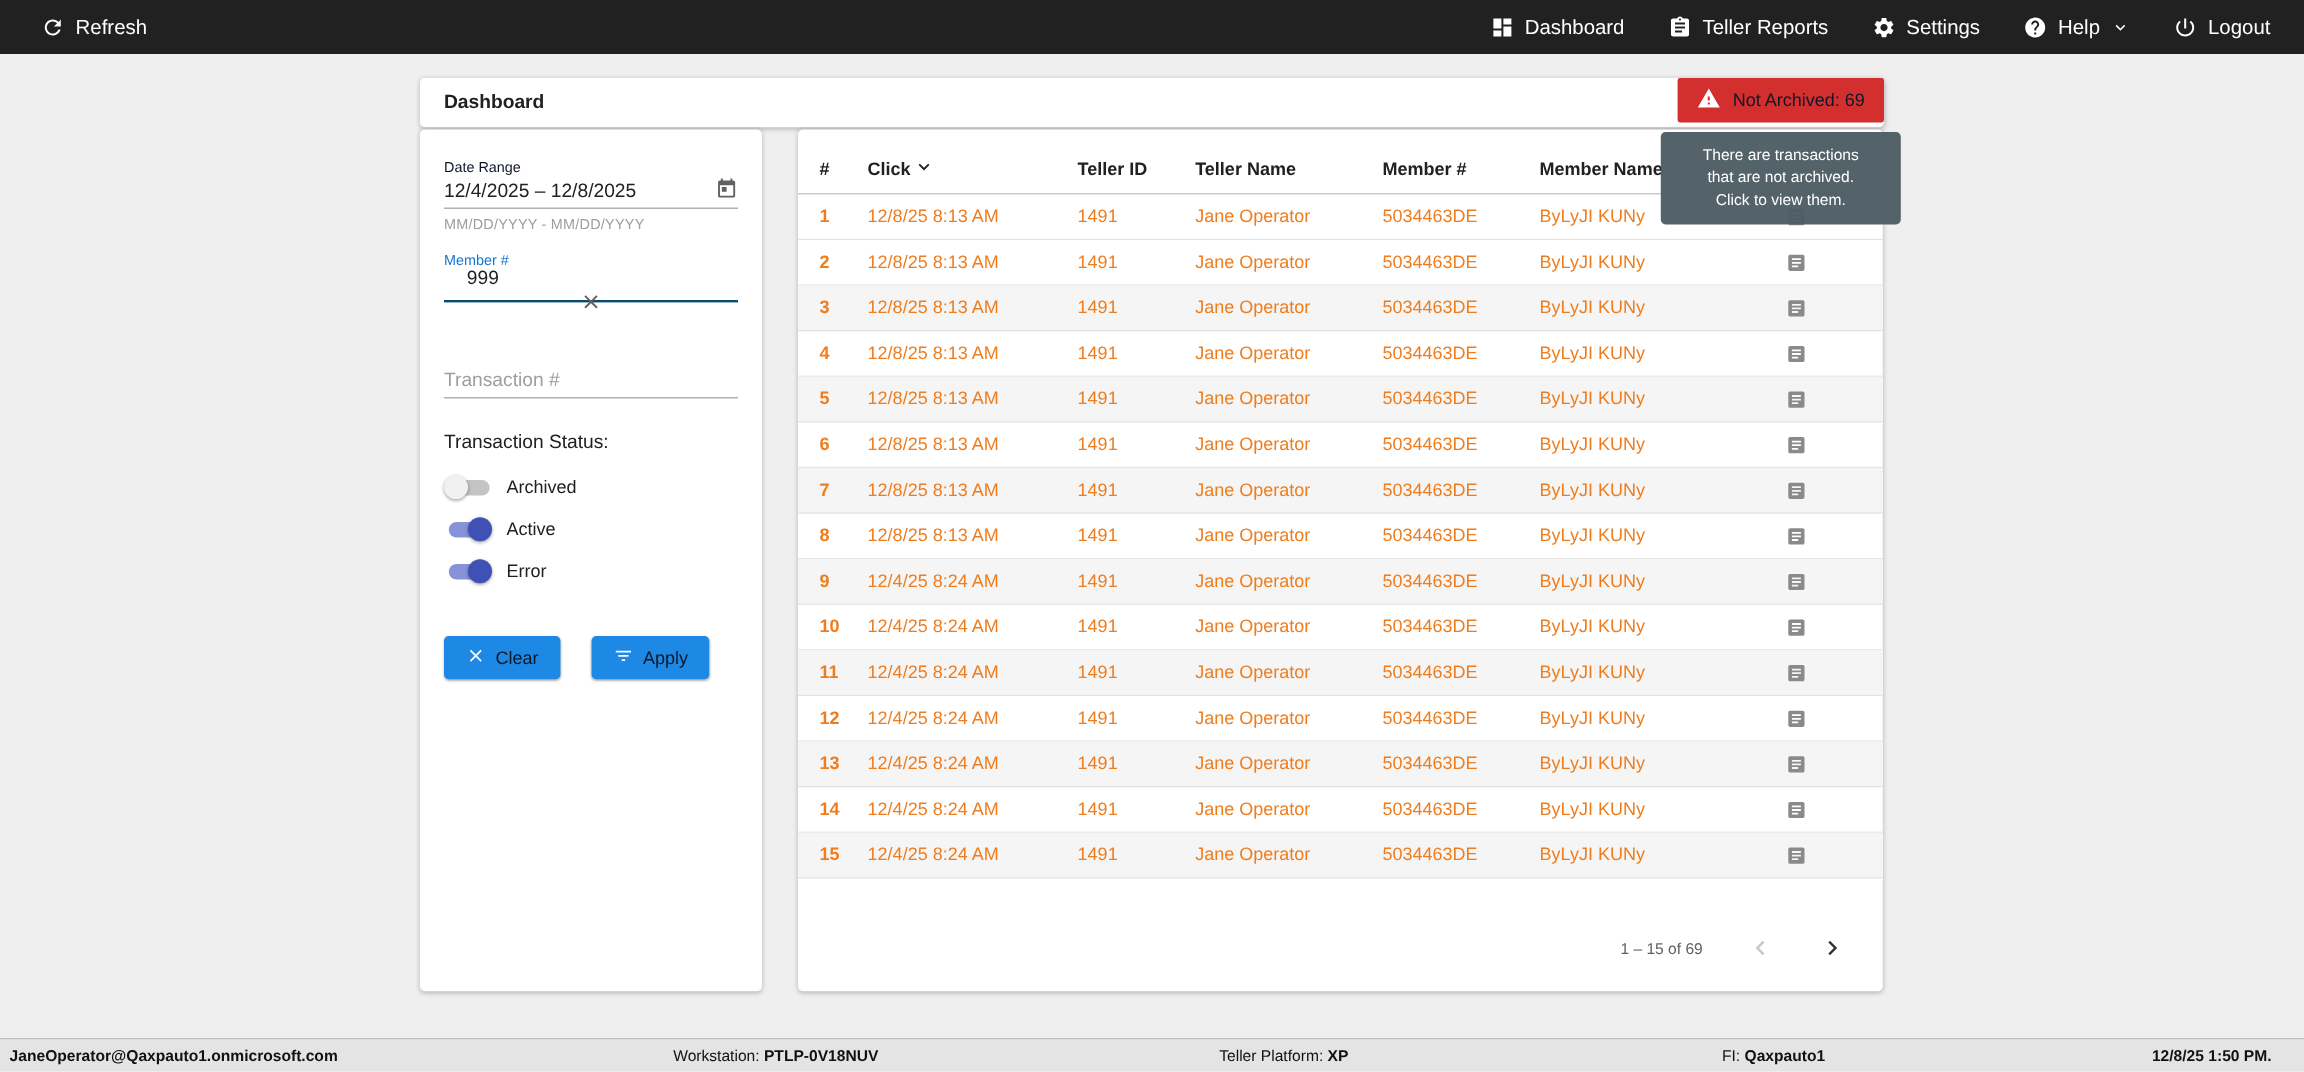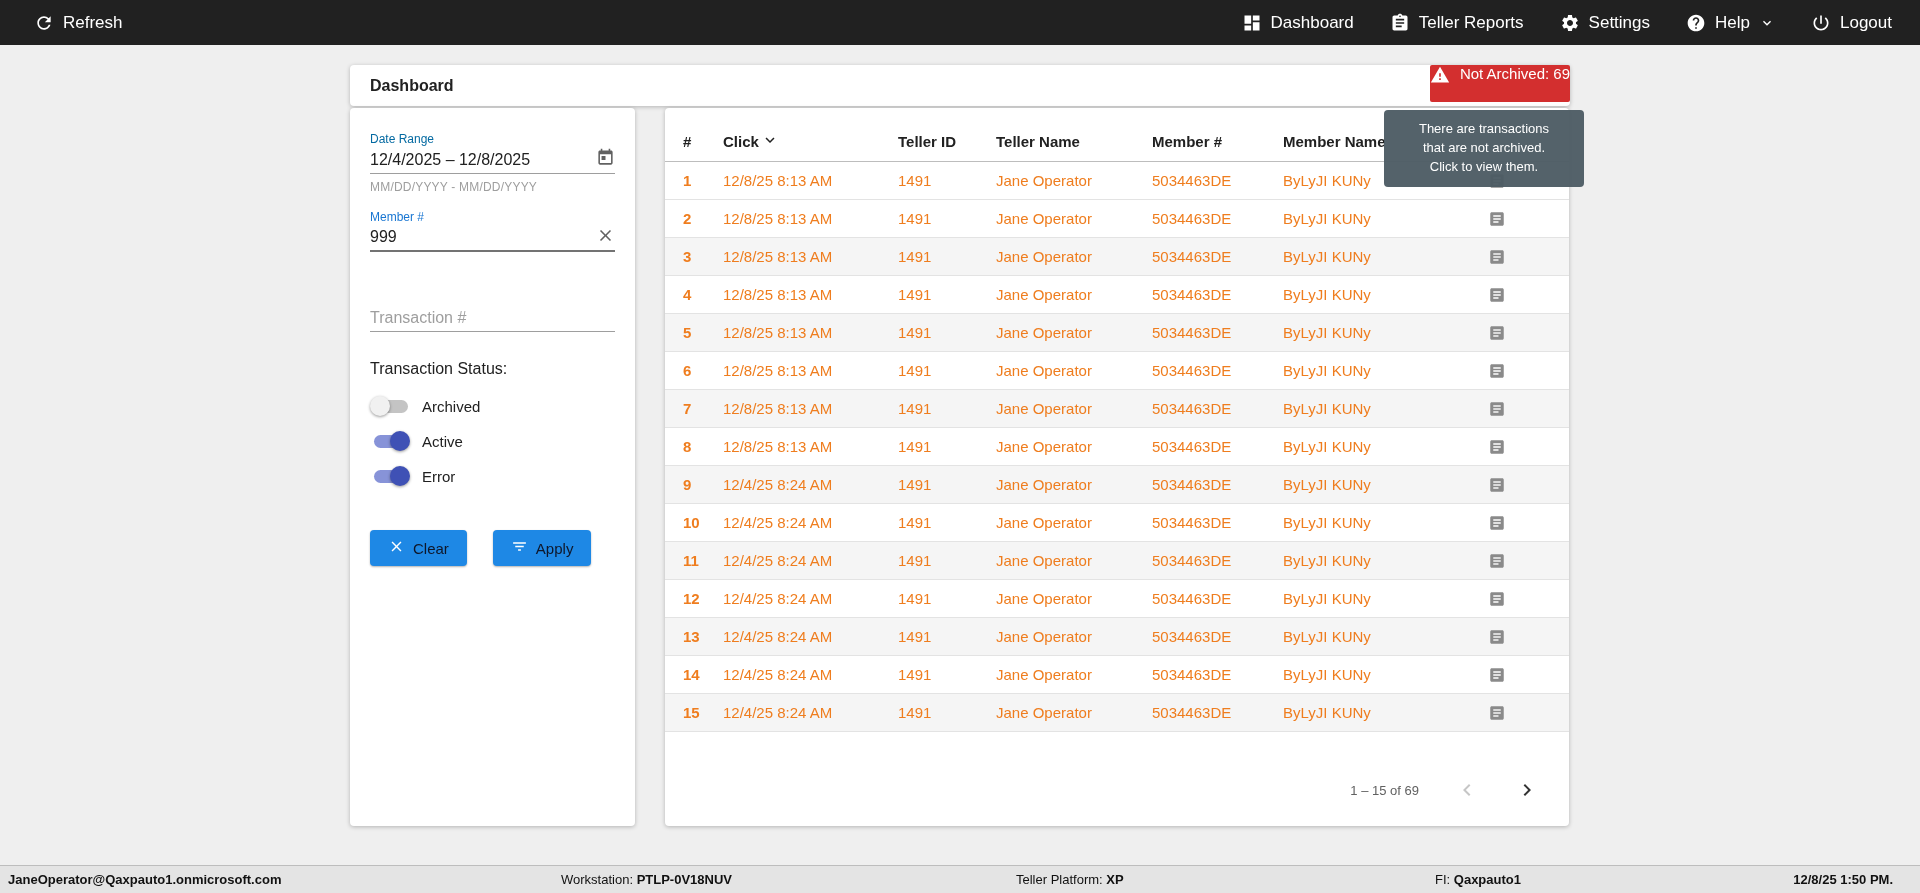--- a/index.html
+++ b/index.html
@@ -30,42 +30,42 @@
   .card {
     background:#fff; border-radius:4px;
     box-shadow:0 1px 4px rgba(0,0,0,.25);
     position:absolute;
   }
   .title-card { left:350px; top:65px; width:1220px; height:41px; display:flex; align-items:center; }
   .title-card .page-title { font-size:16px; font-weight:700; margin-left:20px; }
 
   .badge {
     position:absolute; right:0; top:0; height:37px;
-    background:#D32F2F; color:#ffffff;
-    display:flex; align-items:flex-start; gap:10px;
-    padding:0 0; font-size:15px; border-radius:2px;
+    background:#D32F2F; color:#0f172a;
+    display:flex; align-items:center; gap:10px;
+    padding:0 16px; font-size:15px; border-radius:2px;
     cursor:pointer;
   }
 
   .tooltip {
     position:absolute; left:1384px; top:110px; width:200px; z-index:30;
     background:rgba(77,92,100,0.96); color:#fff;
     font-size:13px; line-height:1.45; text-align:center;
     padding:10px 24px; border-radius:4px;
   }
 
   
   .filter-card { left:350px; top:108px; width:285px; height:718px; padding:24px 20px; }
-  .f-label { font-size:12px; color:#0369a1; }
+  .f-label { font-size:12px; color:#0f172a; }
   .f-label.blue { color:#1976D2; }
   .field-line {
     display:flex; align-items:center; height:28px;
     border-bottom:1px solid #9e9e9e;
   }
-  .field-line.focused { border-bottom:2px solid #737373; }
+  .field-line.focused { border-bottom:2px solid #0c4a6e;flex-direction:column; }
   .field-line input {
     border:none; outline:none; background:transparent;
     font-family:"Liberation Sans", sans-serif;
     font-size:16px; color:#212121; flex:1; min-width:0;
   }
   .field-line input::placeholder { color:#9e9e9e; }
   .hint { font-size:12px; color:#9e9e9e; margin-top:6px; letter-spacing:.2px; }
   .member-wrap { margin-top:16px; }
   .txn-wrap { margin-top:52px; }
   .status-heading { margin-top:28px; font-size:16px; color:#212121; }

